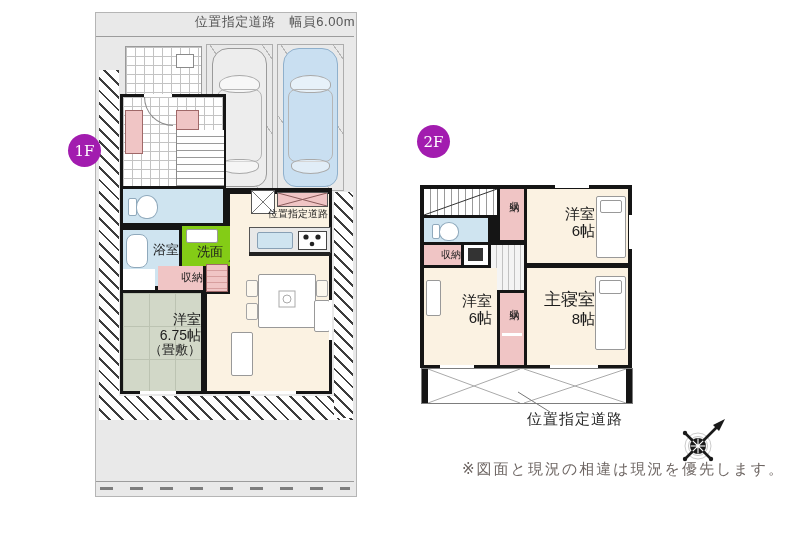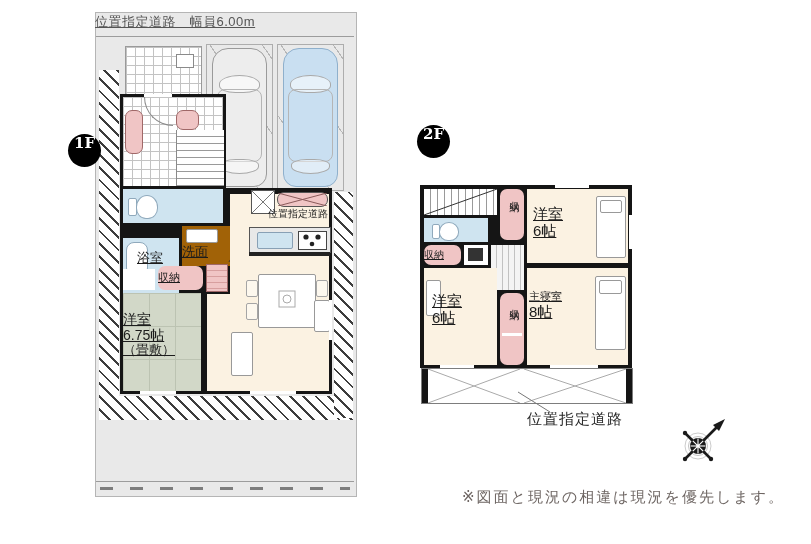--- a/index.html
+++ b/index.html
@@ -3,43 +3,43 @@
 <meta charset="utf-8">
 <style>
   html,body{margin:0;padding:0;background:#fff;}
   #canvas{position:relative;width:811px;height:544px;background:#fff;overflow:hidden;
           font-family:"Liberation Sans","DejaVu Sans",sans-serif;color:#1a1a1a;}
   .abs{position:absolute;}
   .site{background:#e9e9e9;border:1px solid #b5b5b5;}
   .wallfill{background:#151515;}
   .room-cream{background:#fbf2e2;}
   .room-blue{background:#cfe4f0;}
-  .room-pink{background:#f0c5c5;border-radius:7px;}
+  .room-pink{background:#f0c5c5;}
   .room-white{background:#ffffff;}
   .tatami{background:#d2d8c8;
     background-image:linear-gradient(#bcc3b2 1px,transparent 1px),linear-gradient(90deg,#bcc3b2 1px,transparent 1px);
     background-size:26px 33px;}
   .tiles{background:#fff;
     background-image:linear-gradient(#c3c3c3 1px,transparent 1px),linear-gradient(90deg,#c3c3c3 1px,transparent 1px);
     background-size:9px 9px;}
   .stairs-h{background:repeating-linear-gradient(180deg,#fff 0 6px,#9a9a9a 6px 7px);}
   .stairs-v{background:repeating-linear-gradient(90deg,#fff 0 6px,#9a9a9a 6px 7px);}
   .hall-stripes{background:repeating-linear-gradient(90deg,#f4f4f4 0 5px,#c2c2c2 5px 6px);}
   .hatch{background:repeating-linear-gradient(45deg,#fff 0 7px,#3d3d3d 7px 9px);}
   .shelf-pink{background:repeating-linear-gradient(180deg,#f0c5c5 0 5px,#d79f9f 5px 6px);border:1px solid #a06868;}
   .stall{border:1px solid #adadad;background:repeating-linear-gradient(55deg,transparent 0 42px,#b6b6b6 42px 43px);}
   .car{border:1.5px solid #9a9a9a;border-radius:16px 16px 13px 13px;background:#ededed;}
   .car.blue{background:#c9dff1;border-color:#8fb0cc;}
   .car .win-f{position:absolute;left:6px;right:6px;top:26px;height:16px;border:1px solid #a9a9a9;border-radius:50% 50% 40% 40%;background:rgba(255,255,255,.55);}
   .car .win-r{position:absolute;left:7px;right:7px;bottom:12px;height:13px;border:1px solid #a9a9a9;border-radius:40% 40% 50% 50%;background:rgba(255,255,255,.45);}
   .car .cab{position:absolute;left:4px;right:4px;top:40px;bottom:24px;border:1px solid #b5b5b5;border-radius:8px;}
-  .badge{width:33px;height:33px;border-radius:50%;background:#000000;color:#fff;
+  .badge{width:33px;height:33px;border-radius:50%;background:#a21caf;color:#fff;
          font-family:"DejaVu Serif","Liberation Serif",serif;font-size:15px;
-         display:flex;align-items:flex-start;justify-content:center;font-weight:bold;}
-  .lbl{color:#1c1c1c;line-height:1.15;text-align:left;text-decoration:underline;}
+         display:flex;align-items:center;justify-content:center;}
+  .lbl{color:#1c1c1c;line-height:1.15;text-align:right;}
   .vtext{writing-mode:vertical-rl;text-orientation:upright;letter-spacing:1px;}
   .furn{border:1px solid #999;background:#fff;border-radius:2px;}
   .chair{border:1px solid #a5a5a5;background:#fdf8ee;border-radius:2px;}
   .toilet-bowl{border:1px solid #8fa9bc;background:#fff;border-radius:50% 50% 45% 45%;}
   .toilet-tank{border:1px solid #8fa9bc;background:#fff;border-radius:2px;}
   svg{display:block;}
 </style>
 </head>
 <body>
 
@@ -80,25 +80,25 @@
   <div class="abs" style="left:144px;top:97px;width:28px;height:28px;border-left:1px solid #8a8a8a;border-bottom:1px solid #8a8a8a;border-radius:0 0 0 100%;"></div>
   <div class="abs room-pink" style="left:125px;top:110px;width:16px;height:42px;border:1px solid #a06868;"></div>
   <div class="abs room-pink" style="left:176px;top:110px;width:21px;height:18px;border:1px solid #a06868;"></div>
   <div class="abs stairs-h" style="left:176px;top:130px;width:47px;height:56px;border-left:1px solid #8a8a8a;"></div>
 
   <div class="abs room-blue" style="left:123px;top:189px;width:100px;height:34px;">
     <div class="toilet-tank abs" style="left:5px;top:9px;width:7px;height:16px;"></div>
     <div class="toilet-bowl abs" style="left:13px;top:6px;width:20px;height:22px;"></div>
   </div>
 
-  <div class="abs room-blue" style="left:123px;top:238px;width:56px;height:56px;">
+  <div class="abs room-blue" style="left:123px;top:230px;width:56px;height:56px;">
     <div class="abs" style="left:3px;top:4px;width:20px;height:32px;border:1px solid #8fa9bc;border-radius:8px;background:#fff;"></div>
     <div class="abs lbl" style="left:14px;top:13px;width:42px;font-size:13px;">浴室</div>
   </div>
-  <div class="abs room-blue" style="left:182px;top:226px;width:60px;height:40px;background:#a16207;">
+  <div class="abs room-blue" style="left:182px;top:226px;width:60px;height:40px;background:#84cc16;">
     <div class="abs furn" style="left:4px;top:3px;width:30px;height:12px;"></div>
     <div class="abs lbl" style="left:0px;top:19px;width:41px;font-size:13px;">洗面</div>
   </div>
 
   <div class="abs room-white" style="left:123px;top:269px;width:32px;height:21px;"></div>
   <div class="abs room-pink" style="left:158px;top:266px;width:45px;height:24px;">
     <div class="abs lbl" style="left:0;top:5px;width:45px;font-size:11px;">収納</div>
   </div>
   <div class="abs shelf-pink" style="left:206px;top:264px;width:20px;height:26px;"></div>
   <div class="abs vtext" style="left:226px;top:248px;height:80px;font-size:9px;color:#333;">パントリー</div>
@@ -208,21 +208,21 @@
   </div>
   <div class="abs room-pink" style="left:500px;top:293px;width:24px;height:72px;">
     <div class="abs vtext" style="left:7px;top:8px;font-size:10px;">収納</div>
     <div class="abs" style="left:2px;top:40px;width:20px;height:3px;background:#fff;"></div>
   </div>
   <div class="abs room-cream" style="left:527px;top:268px;width:101px;height:97px;">
     <div class="abs furn" style="left:68px;top:8px;width:29px;height:72px;">
       <div class="abs" style="left:3px;top:3px;width:21px;height:12px;border:1px solid #999;border-radius:2px;"></div>
     </div>
     <div class="abs lbl" style="left:2px;top:22px;width:66px;">
-      <div style="font-size:11px;">主寝室</div>
+      <div style="font-size:17px;">主寝室</div>
       <div style="font-size:15px;">8帖</div>
     </div>
   </div>
 
   <div class="abs" style="left:555px;top:185px;width:34px;height:3px;background:#fff;"></div>
   <div class="abs" style="left:629px;top:215px;width:3px;height:34px;background:#fff;"></div>
   <div class="abs" style="left:440px;top:365px;width:34px;height:3px;background:#fff;"></div>
   <div class="abs" style="left:550px;top:365px;width:48px;height:3px;background:#fff;"></div>
 
   <div class="abs" style="left:421px;top:368px;width:210px;height:34px;background:#fff;border:1px solid #7d7d7d;">
@@ -256,15 +256,15 @@
     <circle cx="30" cy="34" r="8" fill="#1a1a1a"></circle>
     <g stroke="#ffffff" stroke-width="1.1">
       <line x1="30" y1="26.5" x2="30" y2="41.5"></line>
       <line x1="22.5" y1="34" x2="37.5" y2="34"></line>
       <line x1="24.8" y1="28.8" x2="35.2" y2="39.2"></line>
       <line x1="35.2" y1="28.8" x2="24.8" y2="39.2"></line>
     </g>
     <circle cx="30" cy="34" r="1.8" fill="#ffffff"></circle>
   </svg>
 
-  <div class="abs" style="left:462px;top:488px;font-size:15px;letter-spacing:2px;color:#6e6663;">※図面と現況の相違は現況を優先します。</div>
+  <div class="abs" style="left:462px;top:460px;font-size:15px;letter-spacing:2px;color:#6e6663;">※図面と現況の相違は現況を優先します。</div>
 
 </div>
 
 </body></html>

